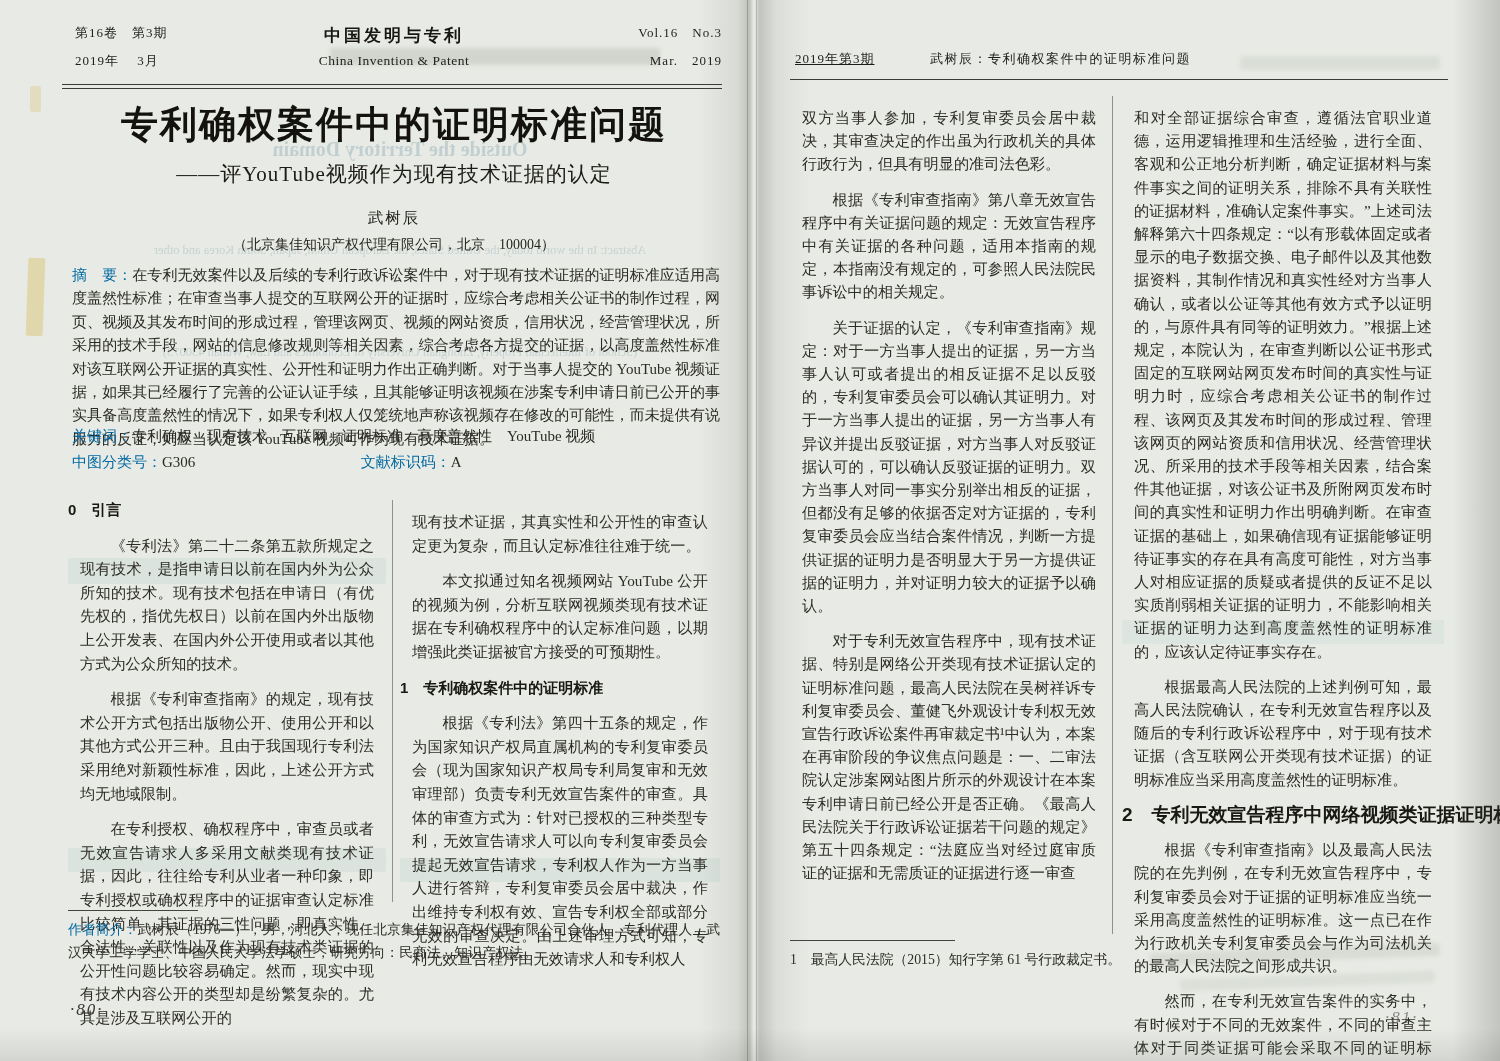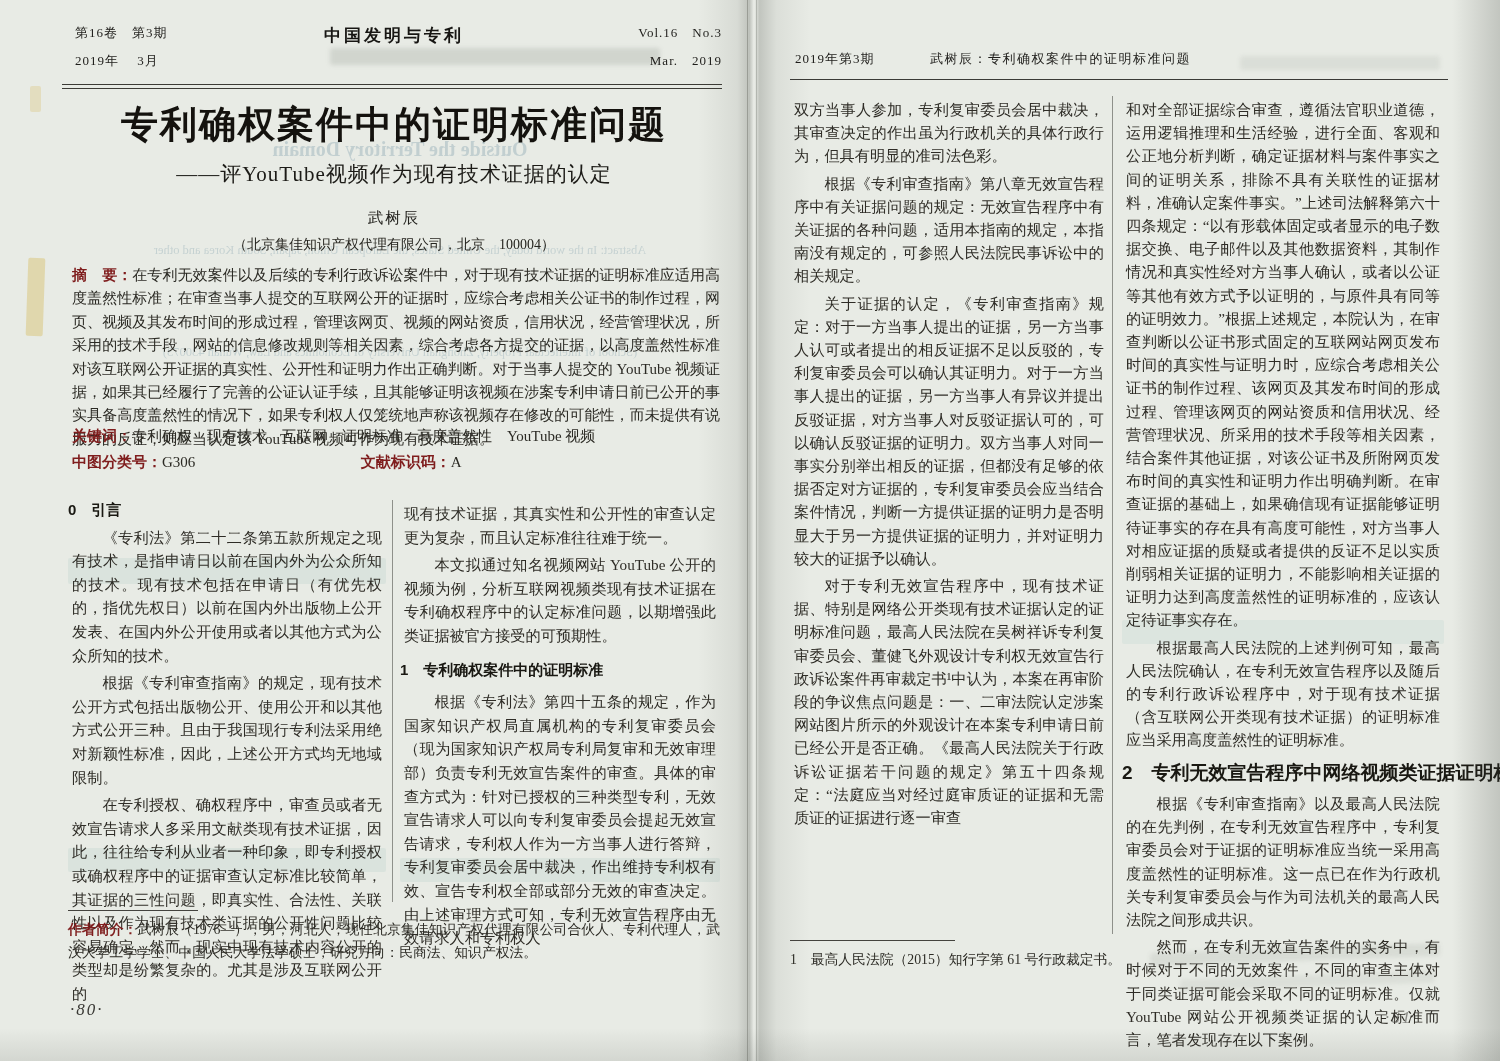--- a/index.html
+++ b/index.html
@@ -17,26 +17,26 @@
   .jr-en{font-size:13.5px; letter-spacing:0.5px; color:#23221f;}
   .rule{background:#3a3a36;}
   .double-rule{border-top:1.6px solid #3c3b36; border-bottom:1.2px solid #3c3b36; height:2.6px;}
   
   .title{font-size:37px; font-weight:bold; letter-spacing:2px; color:#14120e; text-align:center;}
   .subtitle{font-size:21px; color:#1c1b17; text-align:center; letter-spacing:1px;}
   .author{font-size:15.5px; text-align:center; color:#22211d; letter-spacing:2px;}
   .affil{font-size:14px; text-align:center; color:#26251f;}
   
   .meta-block{font-size:15px; line-height:23.4px; text-align:justify; color:#2b2a24;}
-  .label-b{font-weight:bold; font-family:"Liberation Sans","DejaVu Sans",sans-serif; color:#7f1d1d;}
+  .label-b{font-weight:normal; font-family:"Liberation Sans","DejaVu Sans",sans-serif; color:#0369a1;}
   
   .col{font-size:15.2px; text-align:justify; color:#2e2c26;}
   .col-l{line-height:23.6px;}
   .col-r{line-height:23.2px;}
-  .col p{margin:4px; text-indent:2em;}
+  .col p{margin:12px; text-indent:2em;}
   .col p.cont{text-indent:0;}
   .sec-h{font-family:"Liberation Sans","DejaVu Sans",sans-serif; font-weight:bold; font-size:15px;
          color:#191812; text-indent:0; margin:0;}
   .sec-h.tight{font-size:19px; white-space:nowrap; letter-spacing:0;}
   .vdiv{width:1px; background:#8e908a;}
   
   .fnrule{height:1.3px; background:#44433e;}
   .footnote{font-size:13.8px; line-height:23px; text-align:justify; color:#2c2b25;}
   .pagenum{font-size:17px; color:#3a3935; letter-spacing:2px;font-style:italic;}
   
@@ -73,20 +73,21 @@
   <div class="abs art smudge" style="left:1180px; top:975px; width:255px; height:12px; transform:rotate(-2deg); opacity:.55;"></div>
 
   <div class="abs art tintbar" style="left:68px; top:558px; width:318px; height:26px;"></div>
   <div class="abs art tintbar" style="left:68px; top:848px; width:318px; height:24px;"></div>
   <div class="abs art tintbar" style="left:400px; top:858px; width:320px; height:24px;"></div>
   <div class="abs art tintbar" style="left:1122px; top:620px; width:322px; height:24px; opacity:.8;"></div>
 
   <div class="abs jr-small" style="left:75px; top:24px;">第16卷　第3期</div>
   <div class="abs jr-small" style="left:75px; top:52px;">2019年　 3月</div>
   <div class="abs jr-center" style="left:194px; top:24px; width:400px; text-align:center;">中国发明与专利</div>
+  <div class="abs jr-en" style="left:194px; top:53px; width:400px; text-align:center;">China Invention &amp; Patent</div>
   <div class="abs jr-small" style="left:612px; top:24px; text-align:right; width:110px;">Vol.16　No.3</div>
   <div class="abs jr-small" style="left:612px; top:52px; text-align:right; width:110px;">Mar.　2019</div>
   <div class="abs double-rule" style="left:62px; top:84px; width:660px;"></div>
 
   <div class="abs title hei" style="left:68px; top:100px; width:652px;">专利确权案件中的证明标准问题</div>
   <div class="abs subtitle" style="left:68px; top:160px; width:652px;">——评YouTube视频作为现有技术证据的认定</div>
   <div class="abs author" style="left:68px; top:208px; width:652px;">武树辰</div>
   <div class="abs affil" style="left:68px; top:236px; width:652px;">（北京集佳知识产权代理有限公司，北京　100004）</div>
 
   <div class="abs meta-block" style="left:72px; top:263px; width:648px;">
@@ -118,21 +119,21 @@
   <div class="abs fnrule" style="left:68px; top:910px; width:130px;"></div>
   <div class="abs footnote" style="left:68px; top:918px; width:652px;">
     <span class="label-b">作者简介：</span><span>武树辰（1976—），男，河北人，现任北京集佳知识产权代理有限公司合伙人、专利代理人，武汉大学工学学士、中国人民大学法学硕士，研究方向：民商法、知识产权法。</span>
   </div>
   <div class="abs pagenum" style="left:70px; top:1000px;">·80·</div>
 
   <div class="abs gutter" style="left:698px; top:0; width:112px; height:1061px;"></div>
   <div class="abs gutline" style="left:747px; top:0; height:1061px;"></div>
   <div class="abs gutline" style="left:756px; top:0; height:1061px; opacity:.6;"></div>
 
-  <div class="abs jr-small" style="left:795px; top:50px;">2019年第3期</div>
+  <div class="abs jr-small" style="left:795px; top:50px;text-decoration:underline;">2019年第3期</div>
   <div class="abs jr-small" style="left:930px; top:50px; letter-spacing:1.5px;">武树辰：专利确权案件中的证明标准问题</div>
   <div class="abs rule" style="left:790px; top:79px; width:658px; height:1.4px;"></div>
 
   <div class="abs col col-r" style="left:790px; top:94px; width:318px;">
     <p class="cont">双方当事人参加，专利复审委员会居中裁决，其审查决定的作出虽为行政机关的具体行政行为，但具有明显的准司法色彩。</p>
     <p>根据《专利审查指南》第八章无效宣告程序中有关证据问题的规定：无效宣告程序中有关证据的各种问题，适用本指南的规定，本指南没有规定的，可参照人民法院民事诉讼中的相关规定。</p>
     <p>关于证据的认定，《专利审查指南》规定：对于一方当事人提出的证据，另一方当事人认可或者提出的相反证据不足以反驳的，专利复审委员会可以确认其证明力。对于一方当事人提出的证据，另一方当事人有异议并提出反驳证据，对方当事人对反驳证据认可的，可以确认反驳证据的证明力。双方当事人对同一事实分别举出相反的证据，但都没有足够的依据否定对方证据的，专利复审委员会应当结合案件情况，判断一方提供证据的证明力是否明显大于另一方提供证据的证明力，并对证明力较大的证据予以确认。</p>
     <p>对于专利无效宣告程序中，现有技术证据、特别是网络公开类现有技术证据认定的证明标准问题，最高人民法院在吴树祥诉专利复审委员会、董健飞外观设计专利权无效宣告行政诉讼案件再审裁定书¹中认为，本案在再审阶段的争议焦点问题是：一、二审法院认定涉案网站图片所示的外观设计在本案专利申请日前已经公开是否正确。《最高人民法院关于行政诉讼证据若干问题的规定》第五十四条规定：“法庭应当对经过庭审质证的证据和无需质证的证据进行逐一审查</p>
   </div>
   <div class="abs vdiv" style="left:1112px; top:96px; height:838px;"></div>

